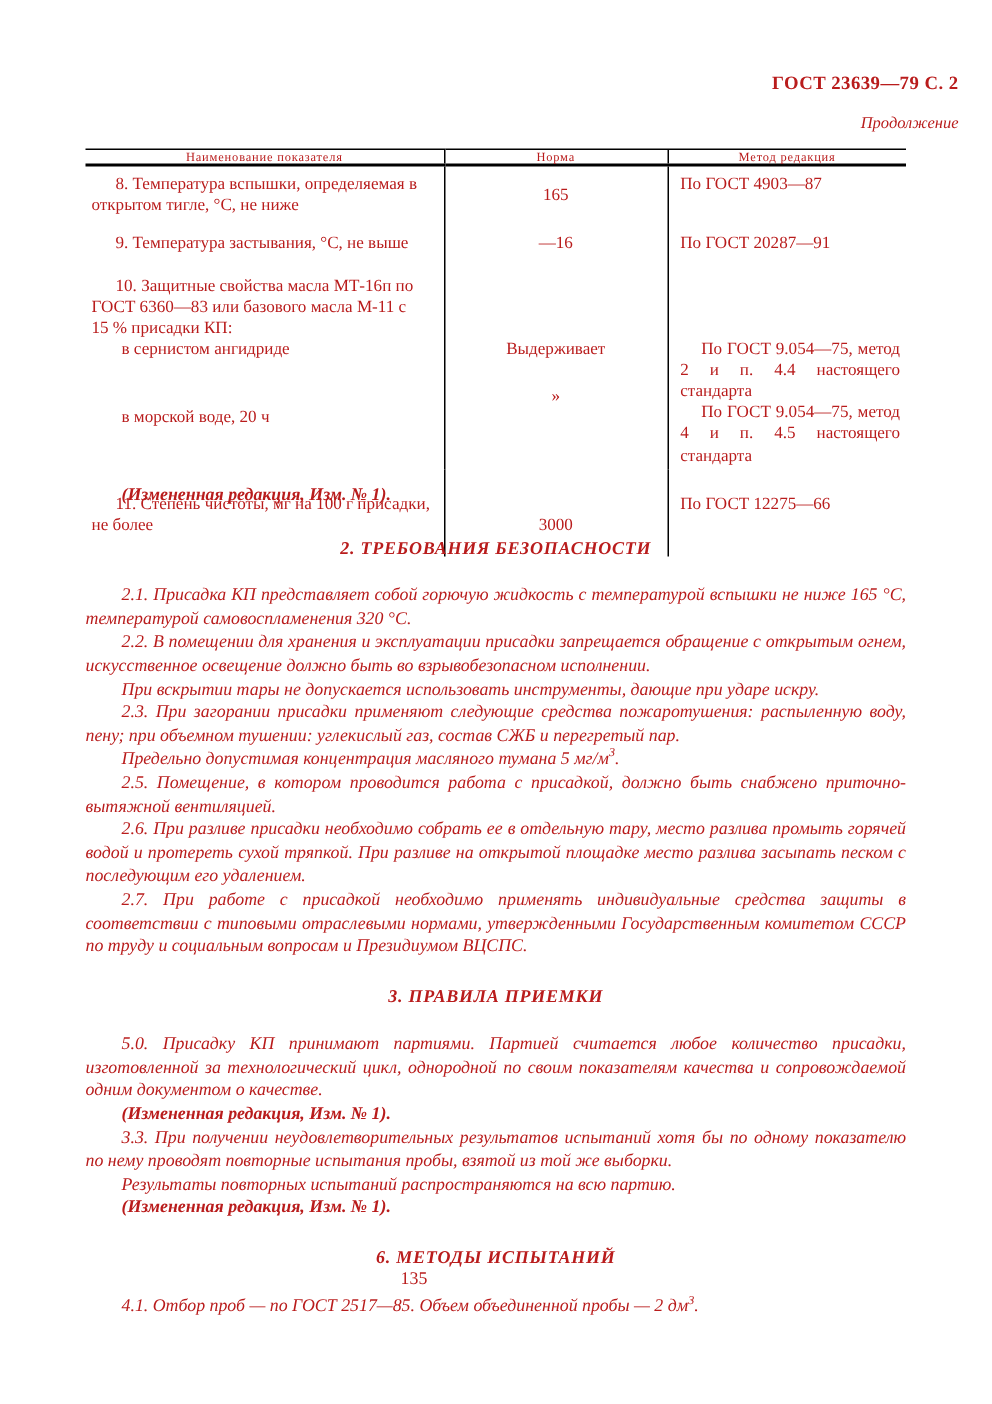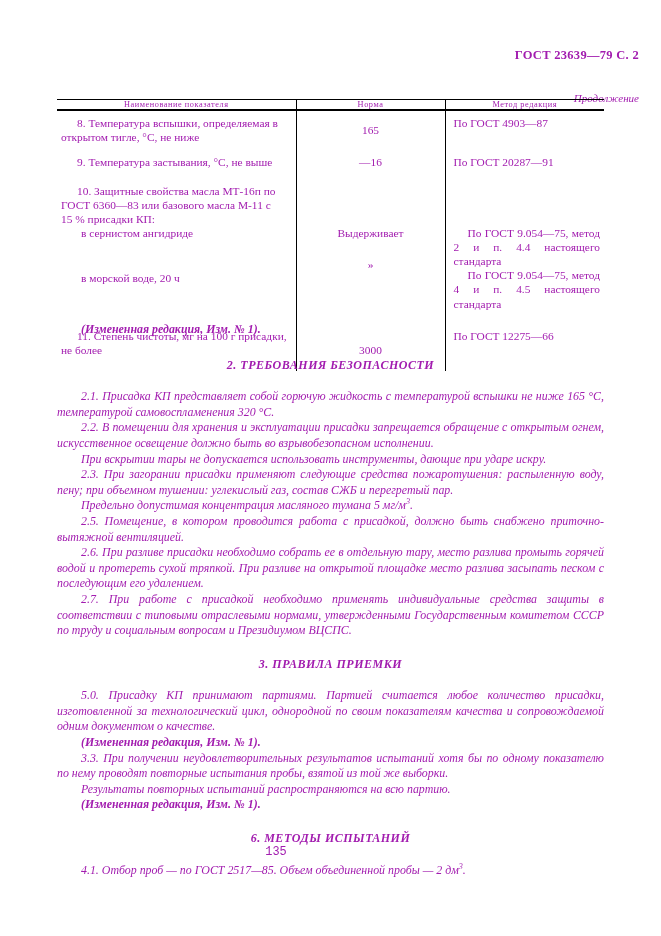--- a/index.html
+++ b/index.html
@@ -6,37 +6,37 @@
     margin: 0;
     padding: 0;
     background: #ffffff;
   }
   .page {
     position: relative;
     width: 661px;
     height: 936px;
     background: #ffffff;
     font-family: "Liberation Serif", "DejaVu Serif", serif;
-    color: #a21caf;
+    color: #b91c1c;
     overflow: hidden;
   }
 
   
   .gost-header {
     position: absolute;
     top: 48px;
     right: 22px;
     font-size: 12.5px;
     font-weight: bold;
     letter-spacing: 0.3px;
     white-space: nowrap;
   }
   .continuation {
     position: absolute;
-    top: 92px;
+    top: 76px;
     right: 22px;
     font-size: 11px;
     font-style: italic;
     white-space: nowrap;
   }
 
   
   .tbl-wrap {
     position: absolute;
     left: 57px;
@@ -131,21 +131,20 @@
   .gap-20 { height: 20px; }
   sup { font-size: 0.68em; vertical-align: super; line-height: 0; }
 
   .pagenum {
     position: absolute;
     top: 845px;
     left: 0;
     width: 552px;
     text-align: center;
     font-size: 11.9px;
-    font-family: Liberation Mono, monospace;
   }
 </style>
 </head>
 <body>
 
 <div class="page">
 
   <div class="gost-header">ГОСТ 23639—79 С. 2</div>
   <div class="continuation">Продолжение</div>
 

